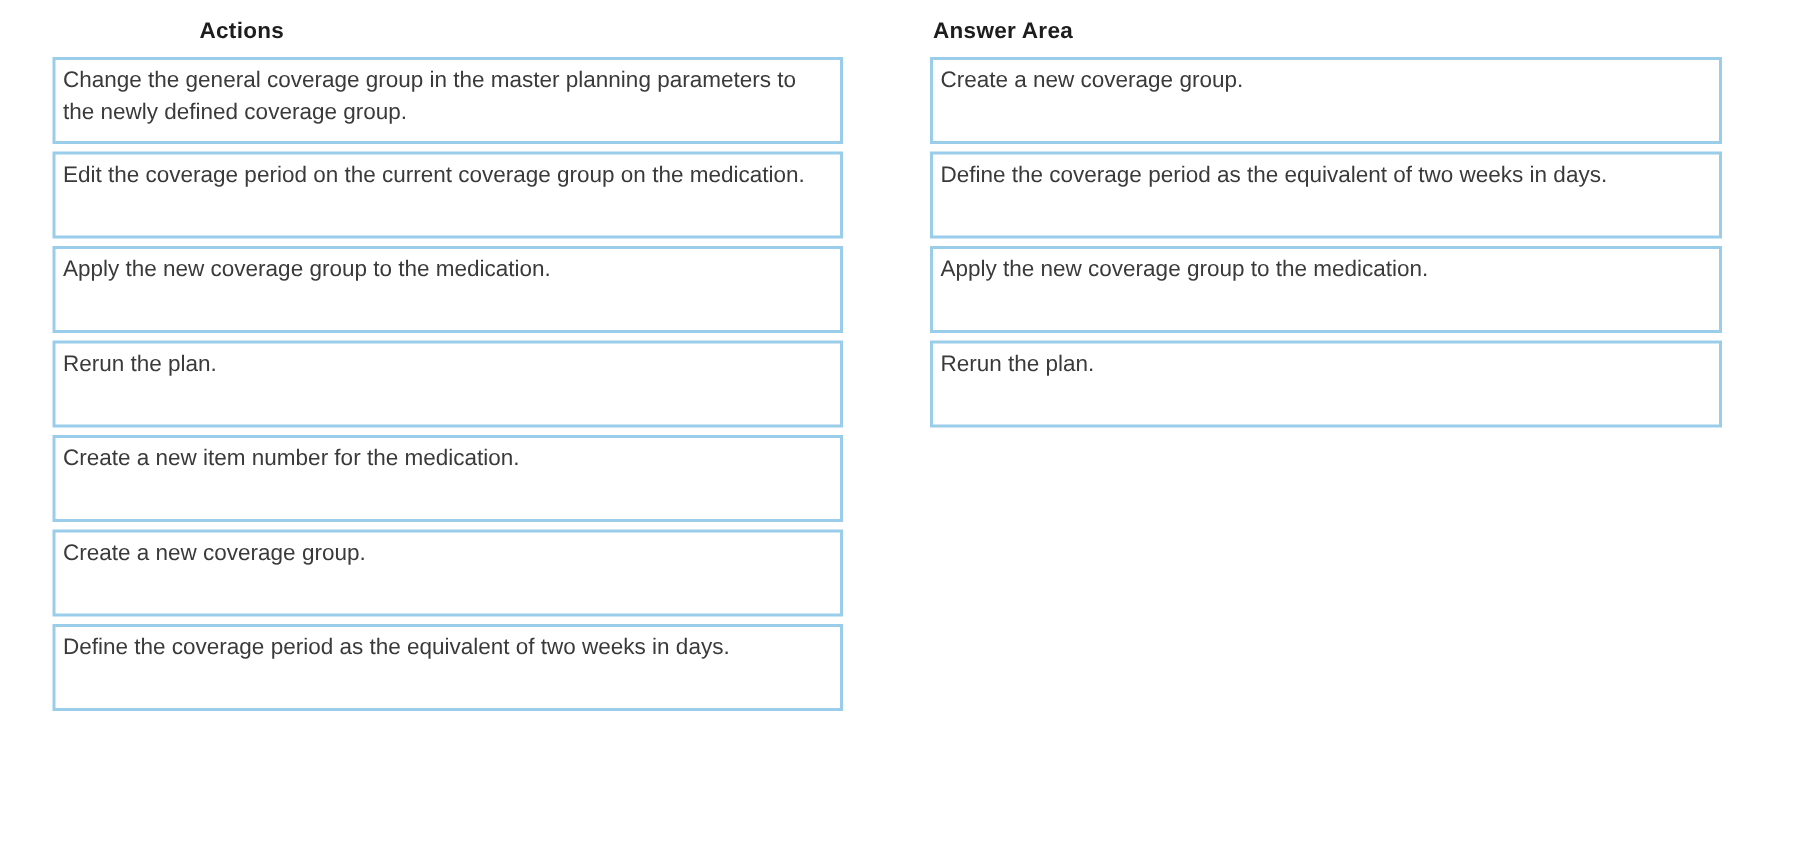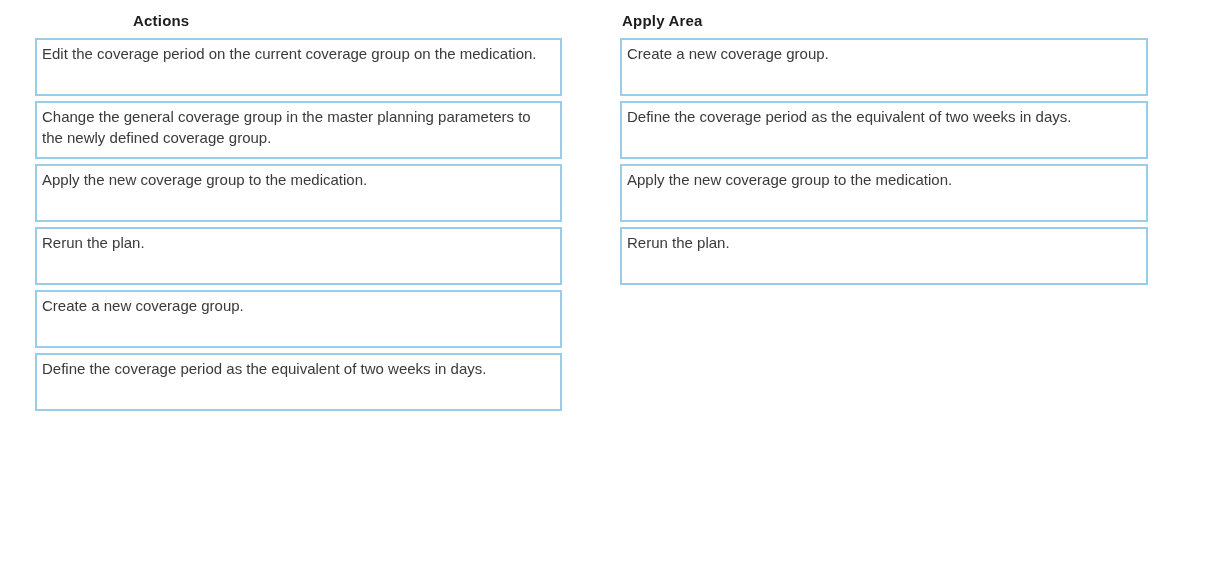--- a/index.html
+++ b/index.html
@@ -56,49 +56,52 @@
 </head>
 <body>
 
 <div class="stage">
 
   <div class="col col-actions">
     <div class="col-header">Actions</div>
     <div class="box-stack">
 
         <div class="drag-box">
-          <span>Edit the coverage period on the current coverage group on the medication.</span>
+          <span>Change the general coverage group in the master planning parameters to the newly defined coverage group.</span>
         </div>
 
         <div class="drag-box">
-          <span>Change the general coverage group in the master planning parameters to the newly defined coverage group.</span>
+          <span>Edit the coverage period on the current coverage group on the medication.</span>
         </div>
 
         <div class="drag-box">
           <span>Apply the new coverage group to the medication.</span>
         </div>
 
 
         <div class="drag-box">
           <span>Rerun the plan.</span>
         </div>
 
+        <div class="drag-box">
+          <span>Create a new item number for the medication.</span>
+        </div>
 
         <div class="drag-box">
           <span>Create a new coverage group.</span>
         </div>
 
         <div class="drag-box">
           <span>Define the coverage period as the equivalent of two weeks in days.</span>
         </div>
       </div>
   </div>
 
   <div class="col col-answer">
-    <div class="col-header">Apply Area</div>
+    <div class="col-header">Answer Area</div>
     <div class="box-stack">
 
         <div class="drag-box">
           <span>Create a new coverage group.</span>
         </div>
 
         <div class="drag-box">
           <span>Define the coverage period as the equivalent of two weeks in days.</span>
         </div>
 

